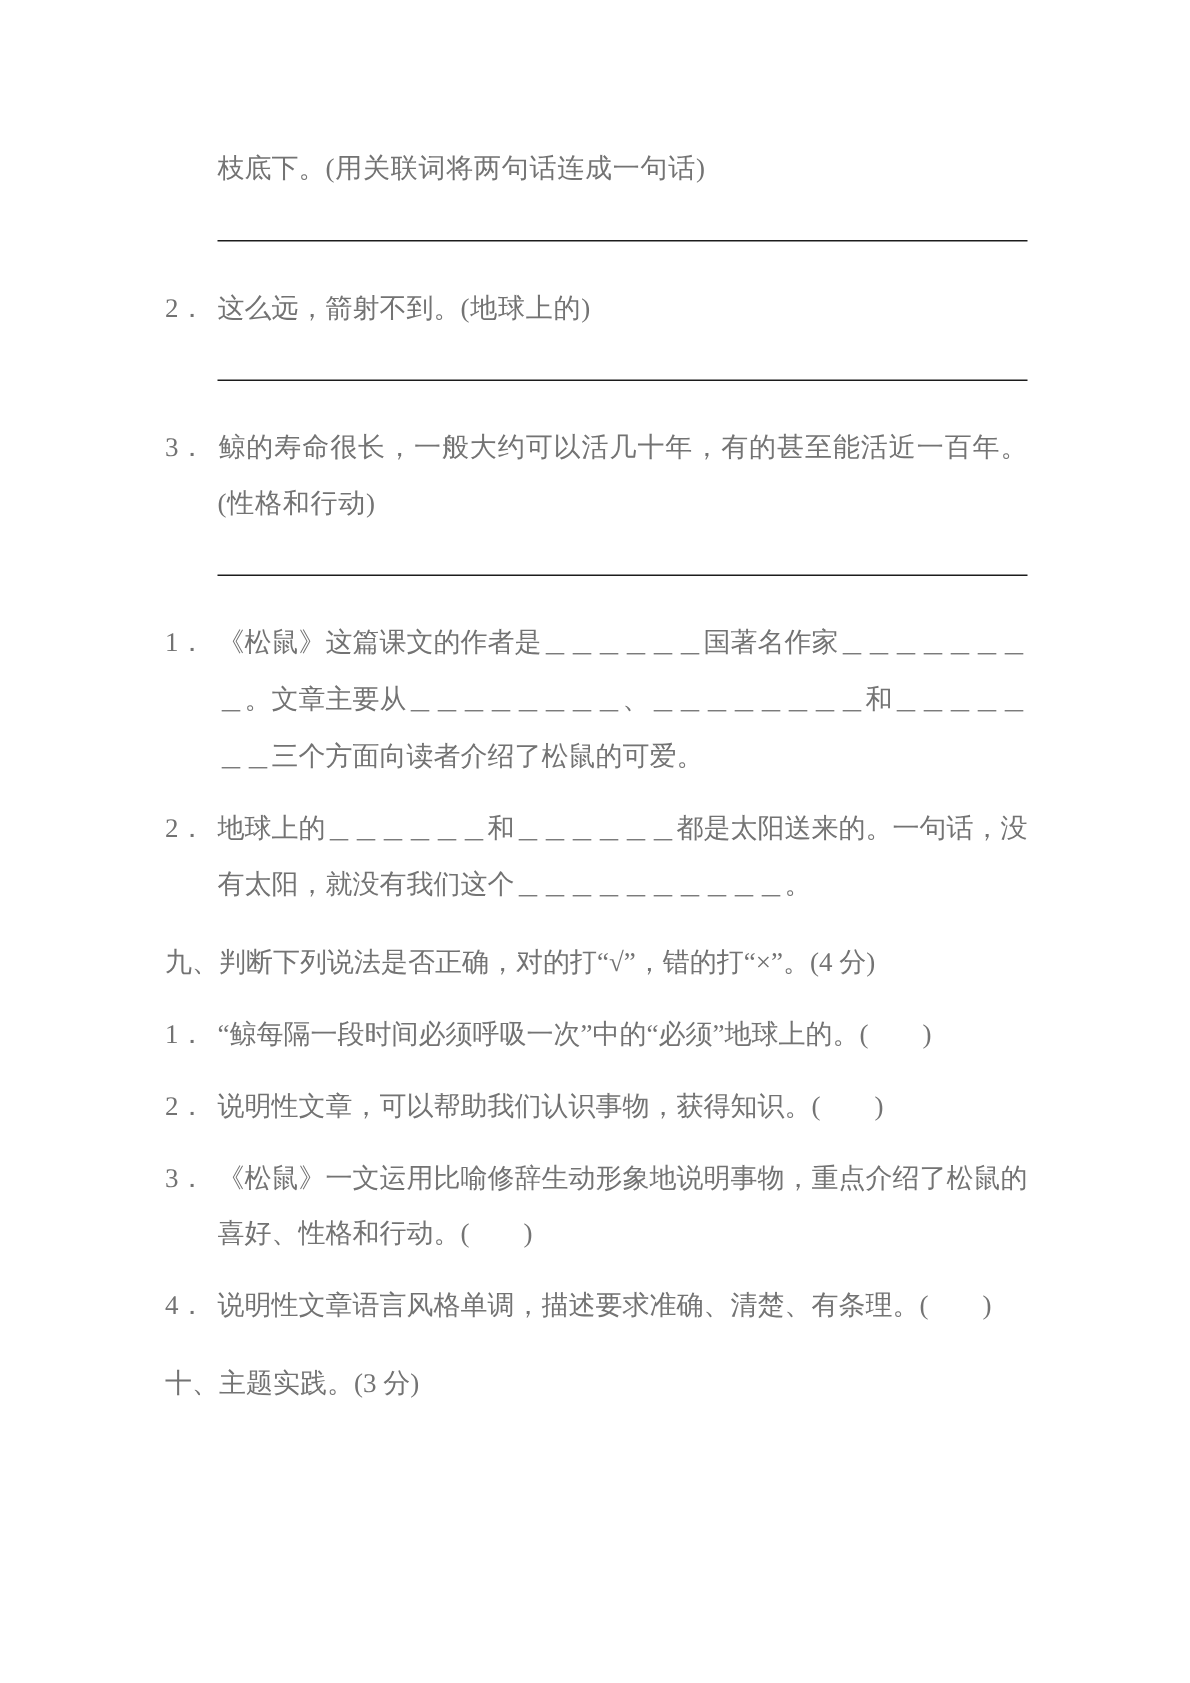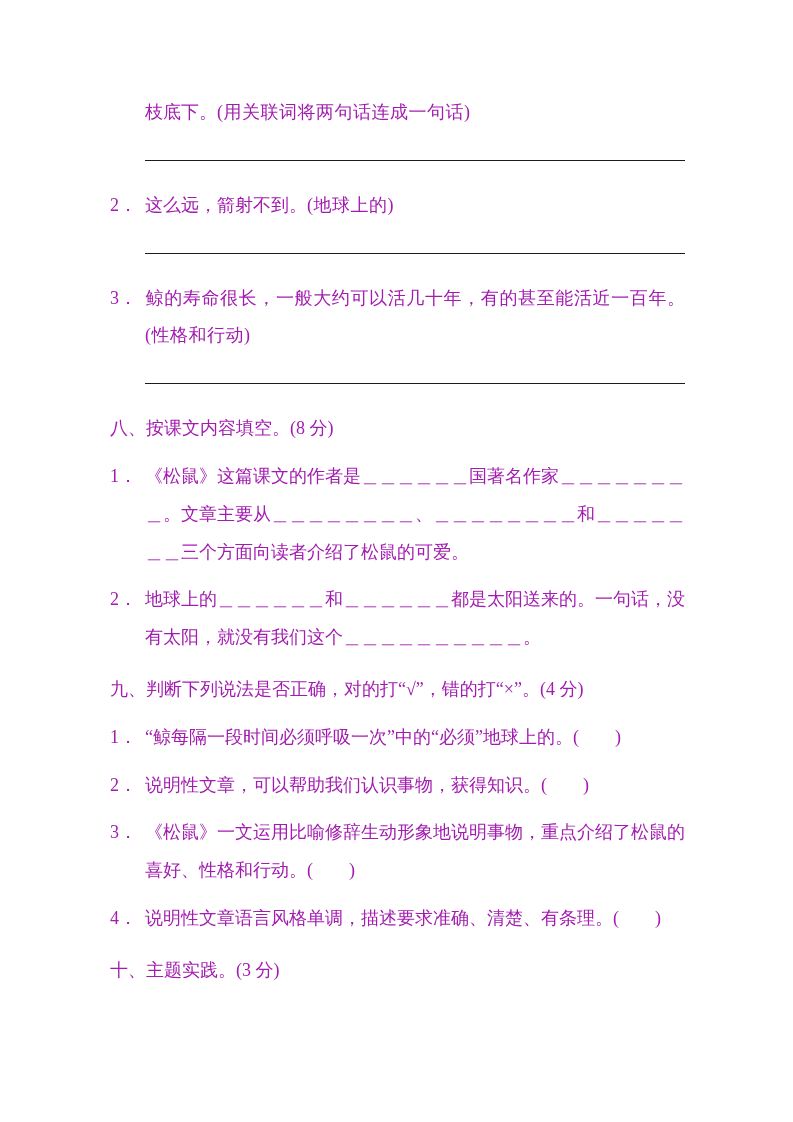--- a/index.html
+++ b/index.html
@@ -8,21 +8,21 @@
     width: 793px;
     font-family: "Liberation Serif", "DejaVu Serif", serif;
   }
   .page {
     position: relative;
     width: 793px;
     min-height: 1122px;
     background: #ffffff;
     padding: 94px 108px 40px 110px;
     font-size: 18px;
-    color: #a21caf;
+    color: #737373;
     line-height: 2.1;
   }
   .item {
     text-align: justify;
   }
   .hang {
     padding-left: 35px;
     text-indent: -35px;
     margin-top: 10px;
   }
@@ -68,21 +68,20 @@
     <span class="num">2．</span><span>这么远，箭射不到。</span><span class="hint">(地球上的)</span>
   </div>
   <div class="answer-line"></div>
 
   <div class="item hang">
     <span class="num">3．</span><span>鲸的寿命很长，一般大约可以活几十年，有的甚至能活近一百年。</span><span class="hint">(性格和行动)</span>
   </div>
   <div class="answer-line"></div>
 
 
-  <div class="section-title">八、按课文内容填空。(8 分)</div>
 
   <div class="item hang">
     <span class="num">1．</span><span>《松鼠》这篇课文的作者是＿＿＿＿＿＿国著名作家＿＿＿＿＿＿＿＿。文章主要从＿＿＿＿＿＿＿＿、＿＿＿＿＿＿＿＿和＿＿＿＿＿＿＿三个方面向读者介绍了松鼠的可爱。</span>
   </div>
 
   <div class="item hang">
     <span class="num">2．</span><span>地球上的＿＿＿＿＿＿和＿＿＿＿＿＿都是太阳送来的。一句话，没有太阳，就没有我们这个＿＿＿＿＿＿＿＿＿＿。</span>
   </div>
 
   <div class="section-title">九、判断下列说法是否正确，对的打“√”，错的打“×”。(4 分)</div>

